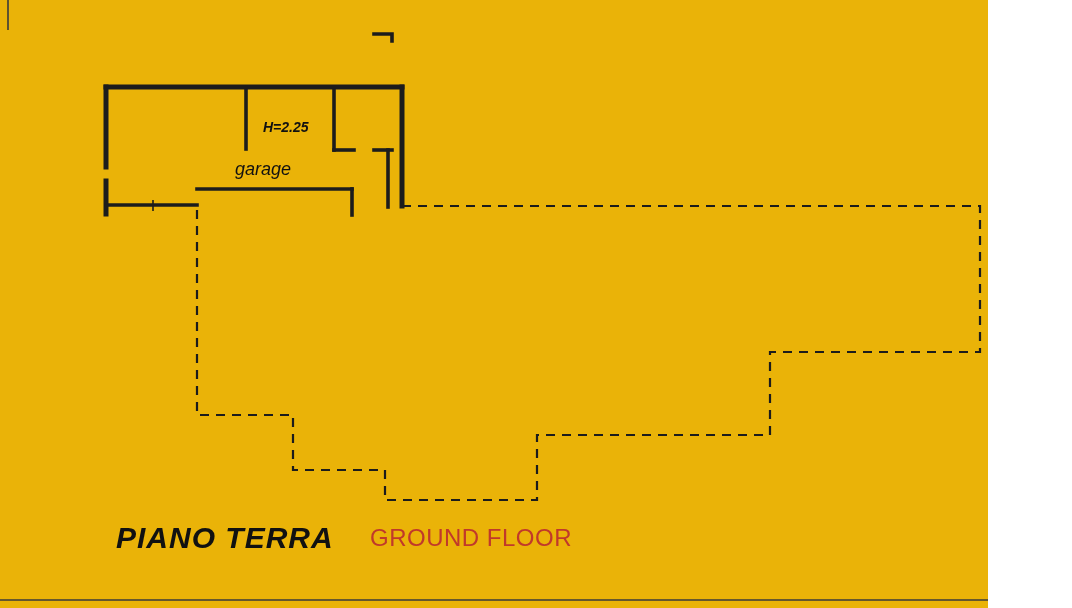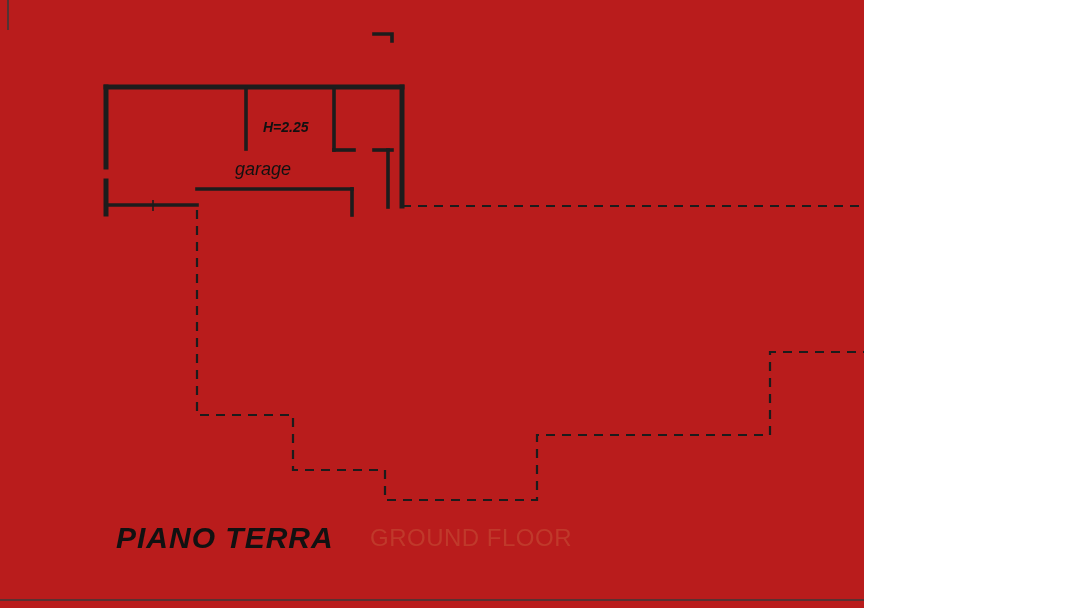--- a/index.html
+++ b/index.html
@@ -2,23 +2,23 @@
 <html><head>
 <meta charset="utf-8">
 <style>
   html, body {
     margin: 0;
     padding: 0;
     background: #ffffff;
   }
   .page {
     position: relative;
-    width: 864px;
+    width: 988px;
     height: 608px;
-    background: #b91c1c;
+    background: #eab308;
     overflow: hidden;
     font-family: "Liberation Sans", "DejaVu Sans", sans-serif;
   }
   svg { display: block; }
 
   
   .frame-line   { fill: none; stroke-width: 1.6; }
   .wall-heavy   { fill: none; stroke-width: 5;   stroke-linecap: square; }
   .wall-mid     { fill: none; stroke-width: 3.6; stroke-linecap: square; }
   .wall-thin    { fill: none; stroke-width: 1.6; stroke-linecap: butt; }

